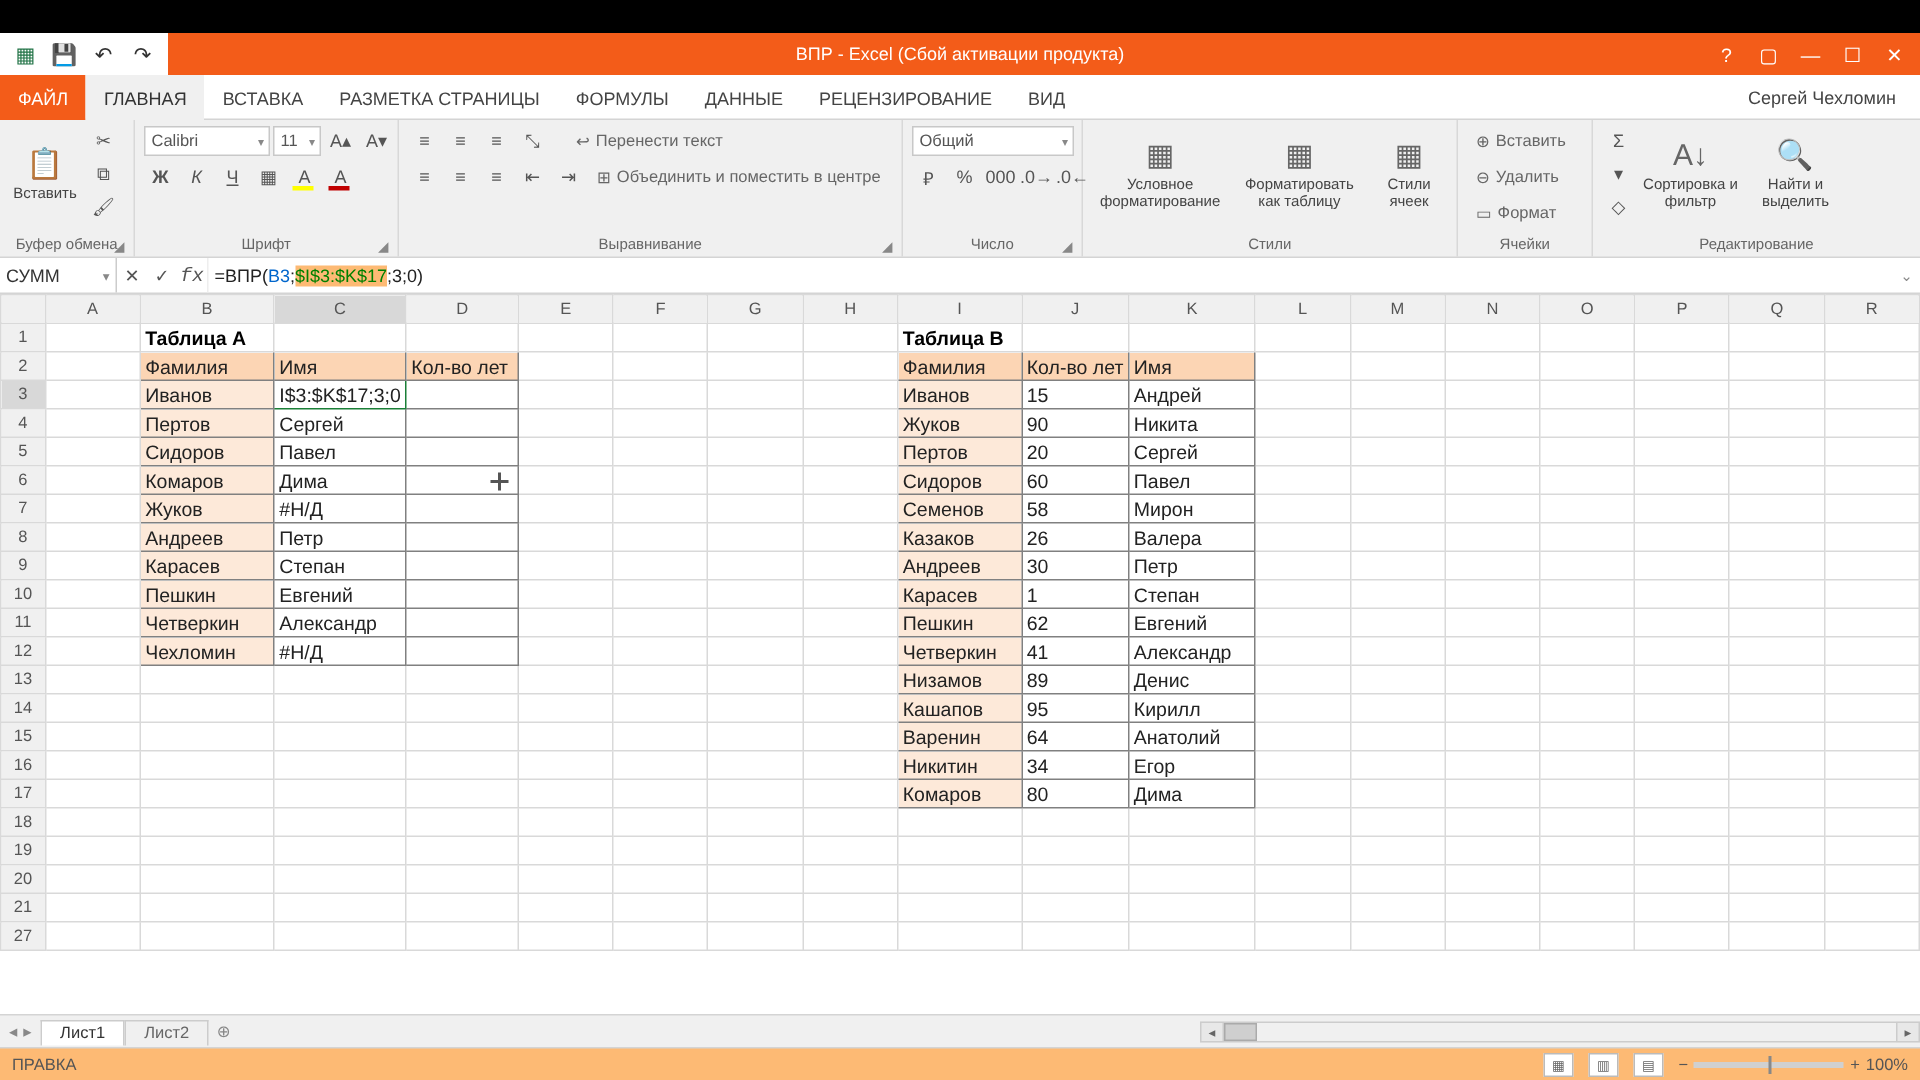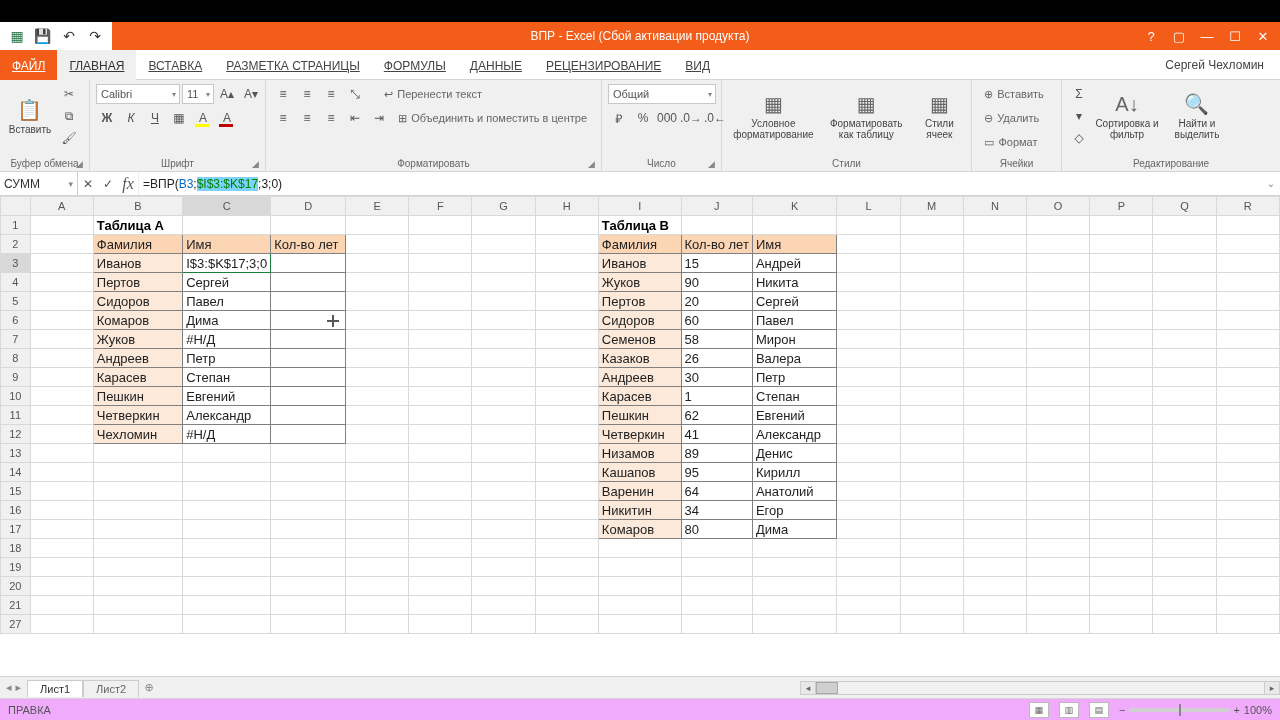--- a/index.html
+++ b/index.html
@@ -12,21 +12,21 @@
 
 .titlebar { height: 28px; background: #f35c19; display: flex; align-items: center; position: relative; font-size: 12px; }
 .qat { display: flex; align-items: center; gap: 4px; background: #fff; padding: 0 6px; height: 28px; }
 .qat .icon-box { width: 22px; height: 20px; display: flex; align-items: center; justify-content: center; color: #333; font-size: 14px; }
 .title-text { position: absolute; left: 50%; transform: translateX(-50%); color: #fff; font-size: 12px; }
 .win-controls { margin-left: auto; display: flex; align-items: center; gap: 2px; height: 28px; padding-right: 4px; }
 .win-controls .wbtn { width: 26px; height: 22px; display: flex; align-items: center; justify-content: center; color: #fff; font-size: 13px; }
 
 
 .ribbon-tabs { height: 30px; background: #fff; display: flex; align-items: stretch; border-bottom: 1px solid #d4d4d4; font-size: 12px; }
-.ribbon-tabs .tab { padding: 16px 12px; display: flex; align-items: center; color: #444; cursor: default; text-decoration: underline; }
+.ribbon-tabs .tab { padding: 16px 12px; display: flex; align-items: center; color: #444; cursor: default; }
 .ribbon-tabs .tab.file { background: #f35c19; color: #fff; font-weight: normal; }
 .ribbon-tabs .tab.active { background: #f0f0f0; color: #333; }
 .ribbon-tabs .user { margin-left: auto; padding: 0 16px; display: flex; align-items: center; color: #444; font-size: 12px; }
 
 
 .ribbon { height: 92px; background: #f0f0f0; border-bottom: 1px solid #d4d4d4; display: flex; }
 .rgroup { border-right: 1px solid #d8d8d8; display: flex; flex-direction: column; padding: 4px 6px 0 6px; }
 .rgroup .tools { flex: 1; display: flex; align-items: flex-start; gap: 4px; }
 .rgroup .label { text-align: center; font-size: 10px; color: #666; padding: 2px 0 2px 0; position: relative; }
 .rgroup .label .dlaunch { position: absolute; right: 0; bottom: 2px; font-size: 9px; color: #888; }
@@ -38,21 +38,21 @@
 .combo { height: 20px; border: 1px solid #c8c8c8; background: #fff; font-size: 11px; padding: 0 14px 0 4px; position: relative; display: flex; align-items: center; color: #555; }
 .combo::after { content: "▾"; position: absolute; right: 3px; font-size: 8px; color: #888; }
 .long-btn { height: 20px; padding: 0 6px; display: flex; align-items: center; font-size: 11px; color: #666; gap: 4px; }
 
 
 .formula-row { height: 24px; display: flex; align-items: stretch; border-bottom: 1px solid #d4d4d4; background: #fff; font-size: 12px; }
 .name-box { width: 78px; border-right: 1px solid #ccc; display: flex; align-items: center; padding: 0 4px; position: relative; color: #333; }
 .name-box::after { content: "▾"; position: absolute; right: 4px; font-size: 9px; color: #888; }
 .fb-btns { display: flex; align-items: center; border-right: 1px solid #eee; }
 .fb-btns .fb { width: 20px; display: flex; align-items: center; justify-content: center; color: #555; font-size: 12px; }
-.fb .fx { font-style: italic; font-family: Liberation Serif, serif; font-size: 16px; text-align: center; }
+.fb .fx { font-style: italic; font-family: Liberation Mono, monospace; font-size: 13px; text-align: center; }
 .formula-input { flex: 1; display: flex; align-items: center; padding: 0 4px; font-size: 12px; font-family: Calibri, sans-serif; color: #222; position: relative; }
 .formula-input .seg { white-space: pre; }
 .seg.blue { color: #0066cc; }
 .seg.green { color: #008000; }
 .fb-expand { width: 18px; display: flex; align-items: center; justify-content: center; color: #888; font-size: 10px; }
 
 
 .grid-wrap { flex: 1; position: relative; overflow: hidden; background: #fff; }
 .grid-inner { position: absolute; inset: 0; overflow: hidden; }
 table.sheet { border-collapse: collapse; table-layout: fixed; font-family: Calibri, sans-serif; font-size: 13px; color: #222; }
@@ -80,21 +80,21 @@
 .sheet-tabs .nav { padding: 0 6px; color: #888; display: flex; gap: 4px; }
 .sheet-tabs .stab { padding: 2px 12px; border: 1px solid #ccc; border-bottom: none; background: #fff; color: #333; margin-top: 1px; }
 .sheet-tabs .stab.inactive { background: #f0f0f0; color: #666; }
 .sheet-tabs .add { width: 20px; text-align: center; color: #888; }
 .sheet-tabs .hscroll { margin-left: auto; width: 480px; height: 14px; display: flex; align-items: center; }
 .sheet-tabs .hscroll .arrow { width: 16px; height: 14px; background: #e8e8e8; border: 1px solid #ccc; font-size: 9px; display: flex; align-items: center; justify-content: center; color: #666; }
 .sheet-tabs .hscroll .track { flex: 1; height: 14px; background: #f0f0f0; border-top: 1px solid #ccc; border-bottom: 1px solid #ccc; position: relative; }
 .sheet-tabs .hscroll .thumb { position: absolute; left: 0; width: 22px; height: 12px; top: 0; background: #cfcfcf; border: 1px solid #aaa; }
 
 
-.status { height: 22px; background: #f0abfc; border-top: 1px solid #d4d4d4; display: flex; align-items: center; font-size: 11px; color: #555; padding: 0 8px; }
+.status { height: 22px; background: #fdba74; border-top: 1px solid #d4d4d4; display: flex; align-items: center; font-size: 11px; color: #555; padding: 0 8px; }
 .status .right { margin-left: auto; display: flex; align-items: center; gap: 10px; }
 .status .viewbtn { width: 20px; height: 16px; border: 1px solid #bbb; background: #fff; display: flex; align-items: center; justify-content: center; font-size: 9px; color: #666; }
 .status .zoom { display: flex; align-items: center; gap: 4px; }
 .status .ztrack { width: 100px; height: 4px; background: #d0d0d0; position: relative; }
 .status .ztrack::after { content: ""; position: absolute; left: 50%; top: -4px; width: 2px; height: 12px; background: #888; }
 
 
 .cell-cursor { position: absolute; width: 12px; height: 12px; pointer-events: none; }
 .cell-cursor::before, .cell-cursor::after { content: ""; position: absolute; background: #555; }
 .cell-cursor::before { left: 5px; top: 0; width: 2px; height: 12px; }
@@ -189,21 +189,21 @@
           <div class="sbtn">≡</div>
           <div class="sbtn">≡</div>
           <div class="sbtn">⇤</div>
           <div class="sbtn">⇥</div>
           <div class="long-btn">
               <span>⊞</span>
               <span>Объединить и поместить в центре</span>
             </div>
         </div>
       </div>
-      <div class="label"><span>Форматировать</span><span class="dlaunch">◢</span></div>
+      <div class="label"><span>Выравнивание</span><span class="dlaunch">◢</span></div>
     </div>
 
     <div class="rgroup" style="width:120px">
       <div class="tools small-stack" style="width:100%">
         <div class="small-row">
             <div class="combo" style="width:108px">Общий</div>
           </div>
         <div class="small-row">
           <div class="sbtn">₽</div>
           <div class="sbtn">%</div>
@@ -277,21 +277,21 @@
       <div class="fb">✕</div>
       <div class="fb">✓</div>
       <div class="fb">
           <span class="fx">fx</span>
         </div>
     </div>
     <div class="formula-input">
       <span class="seg">=ВПР(</span>
         <span class="seg blue">B3</span>
         <span class="seg">;</span>
-        <span class="seg green" style="background:#7dd3fc">$I$3:$K$17</span>
+        <span class="seg green" style="background:#fdba74">$I$3:$K$17</span>
         <span class="seg">;3;0)</span>
     </div>
     <div class="fb-expand">⌄</div>
   </div>
 
   <div class="grid-wrap">
     <div class="grid-inner">
       <table class="sheet" id="sheet">
           <colgroup>
             <col style="width:30px">

